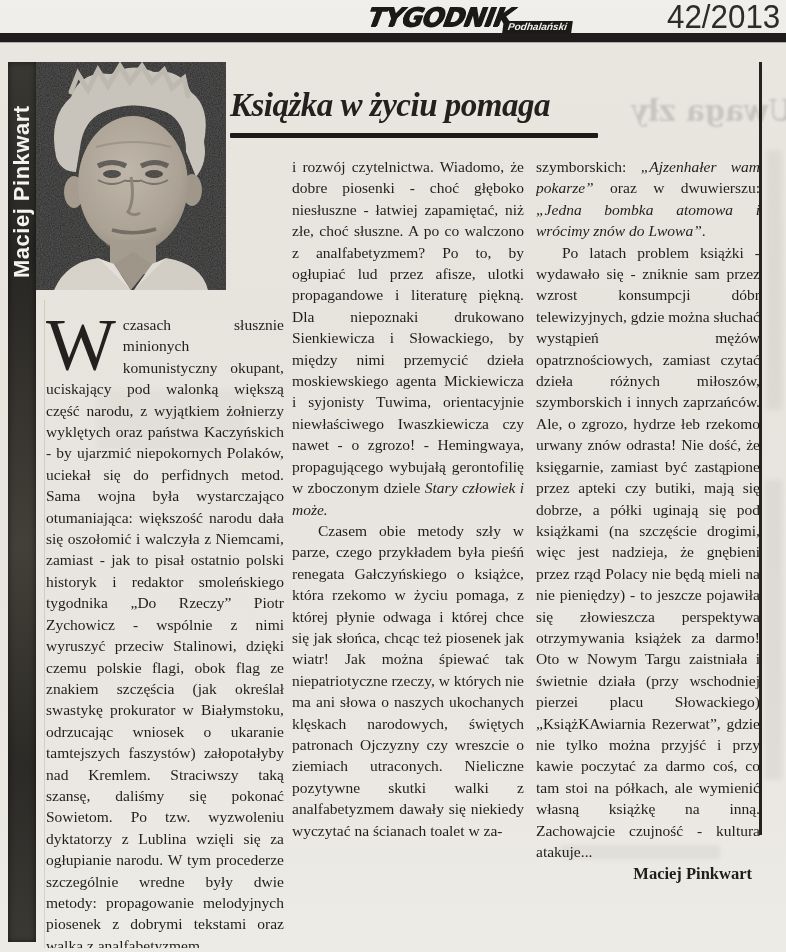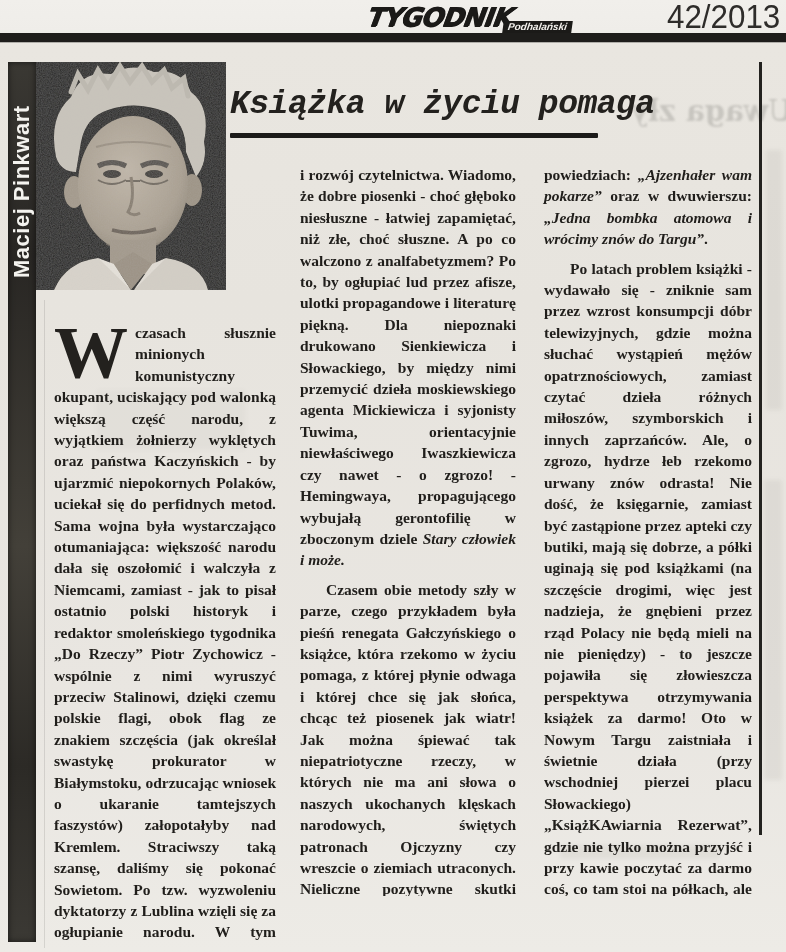--- a/index.html
+++ b/index.html
@@ -50,27 +50,27 @@
     display:flex;align-items:center;justify-content:center;
     font-family:"Liberation Sans",sans-serif;font-weight:bold;font-size:22px;
     color:#f4f3ef;letter-spacing:.5px;white-space:nowrap;
   }
   
   .photo{position:absolute;left:36px;top:62px;width:190px;height:228px;background:#191917;}
   .photo svg{display:block;}
   
   .title-block{position:absolute;left:230px;top:82px;width:372px;}
   .article-title{
-    margin:0;font-family:Liberation Mono, monospace;font-style:italic;font-weight:bold;
+    margin:0;font-family:Liberation Serif, serif;font-style:italic;font-weight:bold;
     font-size:33px;line-height:46px;color:#23211e;white-space:nowrap;letter-spacing:-0.5px;
   }
   .title-rule{margin-top:5px;width:368px;height:5px;background:#1c1b19;border-radius:1px;}
   
   .col{position:absolute;text-align:justify;font-size:15.5px;line-height:21.4px;color:#201e1b;}
-  .col p{margin:8px;font-weight:bold;}
+  .col p{margin:0;}
   .col p.indent{text-indent:26px;}
   .col1{left:46px;top:314px;width:238px;height:634px;overflow:hidden;}
   .col2{left:292px;top:156px;width:232px;height:740px;overflow:hidden;}
   .col3{left:536px;top:156px;width:224px;height:740px;overflow:hidden;}
   .dropcap{
     float:left;font-family:"Liberation Serif",serif;font-size:74px;line-height:58px;
     padding:2px 7px 0 0;color:#23211e;
   }
   .signature{font-weight:bold;text-align:right;padding-right:8px;margin-top:1px !important;font-size:16.5px;}
   .v-rule{position:absolute;left:759px;top:62px;width:3px;height:773px;background:#23221f;}
@@ -156,18 +156,18 @@
 <div class="col col1">
   <p><span class="dropcap">W</span><span>czasach słusznie minionych komunistyczny okupant, uciskający pod walonką większą część narodu, z wyjątkiem żołnierzy wyklętych oraz państwa Kaczyńskich - by ujarzmić niepokornych Polaków, uciekał się do perfidnych metod. Sama wojna była wystarczająco otumaniająca: większość narodu dała się oszołomić i walczyła z Niemcami, zamiast - jak to pisał ostatnio polski historyk i redaktor smoleńskiego tygodnika „Do Rzeczy” Piotr Zychowicz - wspólnie z nimi wyruszyć przeciw Stalinowi, dzięki czemu polskie flagi, obok flag ze znakiem szczęścia (jak określał swastykę prokurator w Białymstoku, odrzucając wniosek o ukaranie tamtejszych faszystów) załopotałyby nad Kremlem. Straciwszy taką szansę, daliśmy się pokonać Sowietom. Po tzw. wyzwoleniu dyktatorzy z Lublina wzięli się za ogłupianie narodu. W tym procederze szczególnie wredne były dwie metody: propagowanie melodyjnych piosenek z dobrymi tekstami oraz walka z analfabetyzmem</span></p>
 </div>
 
 <div class="col col2">
   <p><span>i rozwój czytelnictwa. Wiadomo, że dobre piosenki - choć głęboko niesłuszne - łatwiej zapamiętać, niż złe, choć słuszne. A po co walczono z analfabetyzmem? Po to, by ogłupiać lud przez afisze, ulotki propagandowe i literaturę piękną. Dla niepoznaki drukowano Sienkiewicza i Słowackiego, by między nimi przemycić dzieła moskiewskiego agenta Mickiewicza i syjonisty Tuwima, orientacyjnie niewłaściwego Iwaszkiewicza czy nawet - o zgrozo! - Hemingwaya, propagującego wybujałą gerontofilię w zboczonym dziele </span><i>Stary człowiek i może.</i></p>
   <p class="indent">Czasem obie metody szły w parze, czego przykładem była pieśń renegata Gałczyńskiego o książce, która rzekomo w życiu pomaga, z której płynie odwaga i której chce się jak słońca, chcąc też piosenek jak wiatr! Jak można śpiewać tak niepatriotyczne rzeczy, w których nie ma ani słowa o naszych ukochanych klęskach narodowych, świętych patronach Ojczyzny czy wreszcie o ziemiach utraconych. Nieliczne pozytywne skutki walki z analfabetyzmem dawały się niekiedy wyczytać na ścianach toalet w za-</p>
 </div>
 
 <div class="col col3">
-  <p><span>powiedziach: </span><i>„Ajzenhałer wam pokarze”</i><span> oraz w dwuwierszu: </span><i>„Jedna bombka atomowa i wrócimy znów do Targu”</i><span>.</span></p>
+  <p><span>szymborskich: </span><i>„Ajzenhałer wam pokarze”</i><span> oraz w dwuwierszu: </span><i>„Jedna bombka atomowa i wrócimy znów do Lwowa”</i><span>.</span></p>
   <p class="indent">Po latach problem książki - wydawało się - zniknie sam przez wzrost konsumpcji dóbr telewizyjnych, gdzie można słuchać wystąpień mężów opatrznościowych, zamiast czytać dzieła różnych miłoszów, szymborskich i innych zaprzańców. Ale, o zgrozo, hydrze łeb rzekomo urwany znów odrasta! Nie dość, że księgarnie, zamiast być zastąpione przez apteki czy butiki, mają się dobrze, a półki uginają się pod książkami (na szczęście drogimi, więc jest nadzieja, że gnębieni przez rząd Polacy nie będą mieli na nie pieniędzy) - to jeszcze pojawiła się złowieszcza perspektywa otrzymywania książek za darmo! Oto w Nowym Targu zaistniała i świetnie działa (przy wschodniej pierzei placu Słowackiego) „KsiążKAwiarnia Rezerwat”, gdzie nie tylko można przyjść i przy kawie poczytać za darmo coś, co tam stoi na półkach, ale wymienić własną książkę na inną. Zachowajcie czujność - kultura atakuje...</p>
   <p class="signature">Maciej Pinkwart</p>
 </div>
 
 <div class="v-rule"></div>
 
 </body></html>

